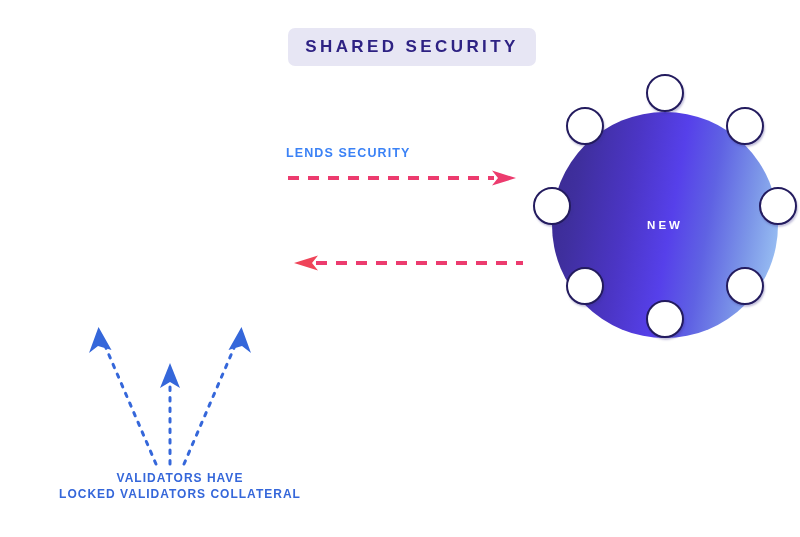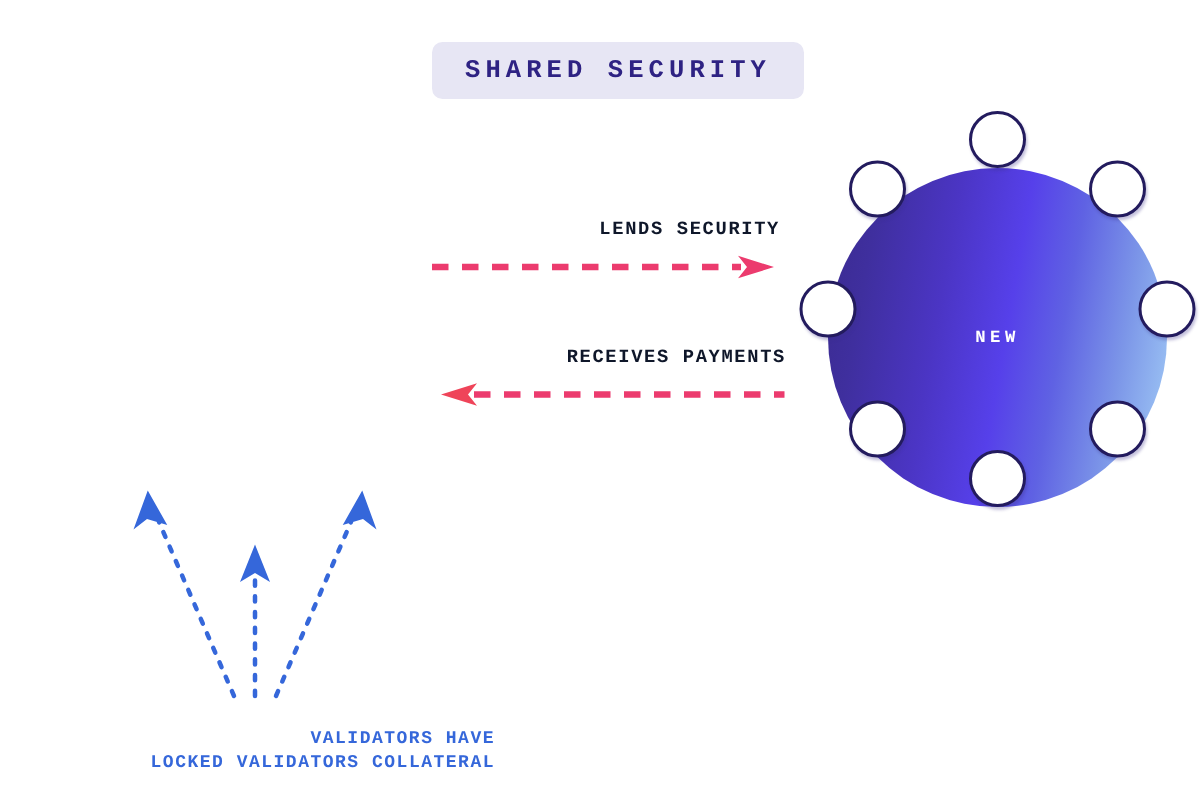--- a/index.html
+++ b/index.html
@@ -11,21 +11,20 @@
     width: 800px;
     height: 537px;
     font-family: "Liberation Sans", sans-serif;
     overflow: hidden;
   }
   #stage {
     position: relative;
     width: 748px;
     height: 537px;
     background: #ffffff;
-    font-family: Liberation Mono, monospace;
   }
 
   
   #title-badge {
     position: absolute;
     left: 288px;
     top: 28px;
     width: 248px;
     height: 38px;
     background: #e7e6f4;
@@ -101,25 +100,25 @@
   .exchange-row {
     position: absolute;
     height: 40px;
   }
   #exchange-lends    { left: 286px; top: 146px; width: 234px; }
   #exchange-receives { left: 286px; top: 231px; width: 238px; }
   .exchange-label {
     position: absolute;
     top: 0;
     width: 100%;
-    text-align: right;
+    text-align: left;
     font-size: 12.5px;
     font-weight: bold;
     letter-spacing: 1.1px;
-    color: #0f172a;
+    color: #3b82f6;
     white-space: nowrap;
   }
   .exchange-arrow {
     position: absolute;
     top: 23px;
     left: 0;
     width: 100%;
     height: 18px;
   }
 
@@ -136,27 +135,26 @@
     left: 0;
     top: 0;
     width: 300px;
     height: 160px;
   }
   #validator-caption {
     position: absolute;
     left: 0;
     top: 152px;
     width: 300px;
-    text-align: right;
+    text-align: center;
     font-size: 12px;
     font-weight: bold;
     letter-spacing: 1px;
     line-height: 16px;
     color: #3567da;
-    margin-top: 14px;
   }
 </style>
 </head>
 <body>
 
 <div id="stage">
 
   <div id="title-badge">
     <span id="title-text">SHARED SECURITY</span>
   </div>
@@ -179,21 +177,20 @@
 
   <div class="exchange-row" id="exchange-lends">
     <div class="exchange-label">LENDS SECURITY</div>
     <svg class="exchange-arrow" viewBox="0 0 234 18">
       <line x1="2" y1="9" x2="208" y2="9" stroke="#ec3b6e" stroke-width="4.2" stroke-dasharray="11 9" stroke-linecap="butt"></line>
       <path d="M206 1.5 L230 9 L206 16.5 L212 9 Z" fill="#ec3b6e"></path>
     </svg>
   </div>
 
   <div class="exchange-row" id="exchange-receives">
-    <div class="exchange-label">RECEIVES PAYMENTS</div>
     <svg class="exchange-arrow" viewBox="0 0 238 18">
       <line x1="30" y1="9" x2="237" y2="9" stroke="#ec3b6e" stroke-width="4.2" stroke-dasharray="11 9" stroke-linecap="butt"></line>
       <path d="M32 1.5 L8 9 L32 16.5 L26 9 Z" fill="#ef4459"></path>
     </svg>
   </div>
 
   <div id="validator-annotation">
     <svg id="validator-arrows" viewBox="0 0 300 160">
 
       <line x1="126" y1="146" x2="76" y2="30" stroke="#3567da" stroke-width="3" stroke-dasharray="3.5 7" stroke-linecap="round"></line>

